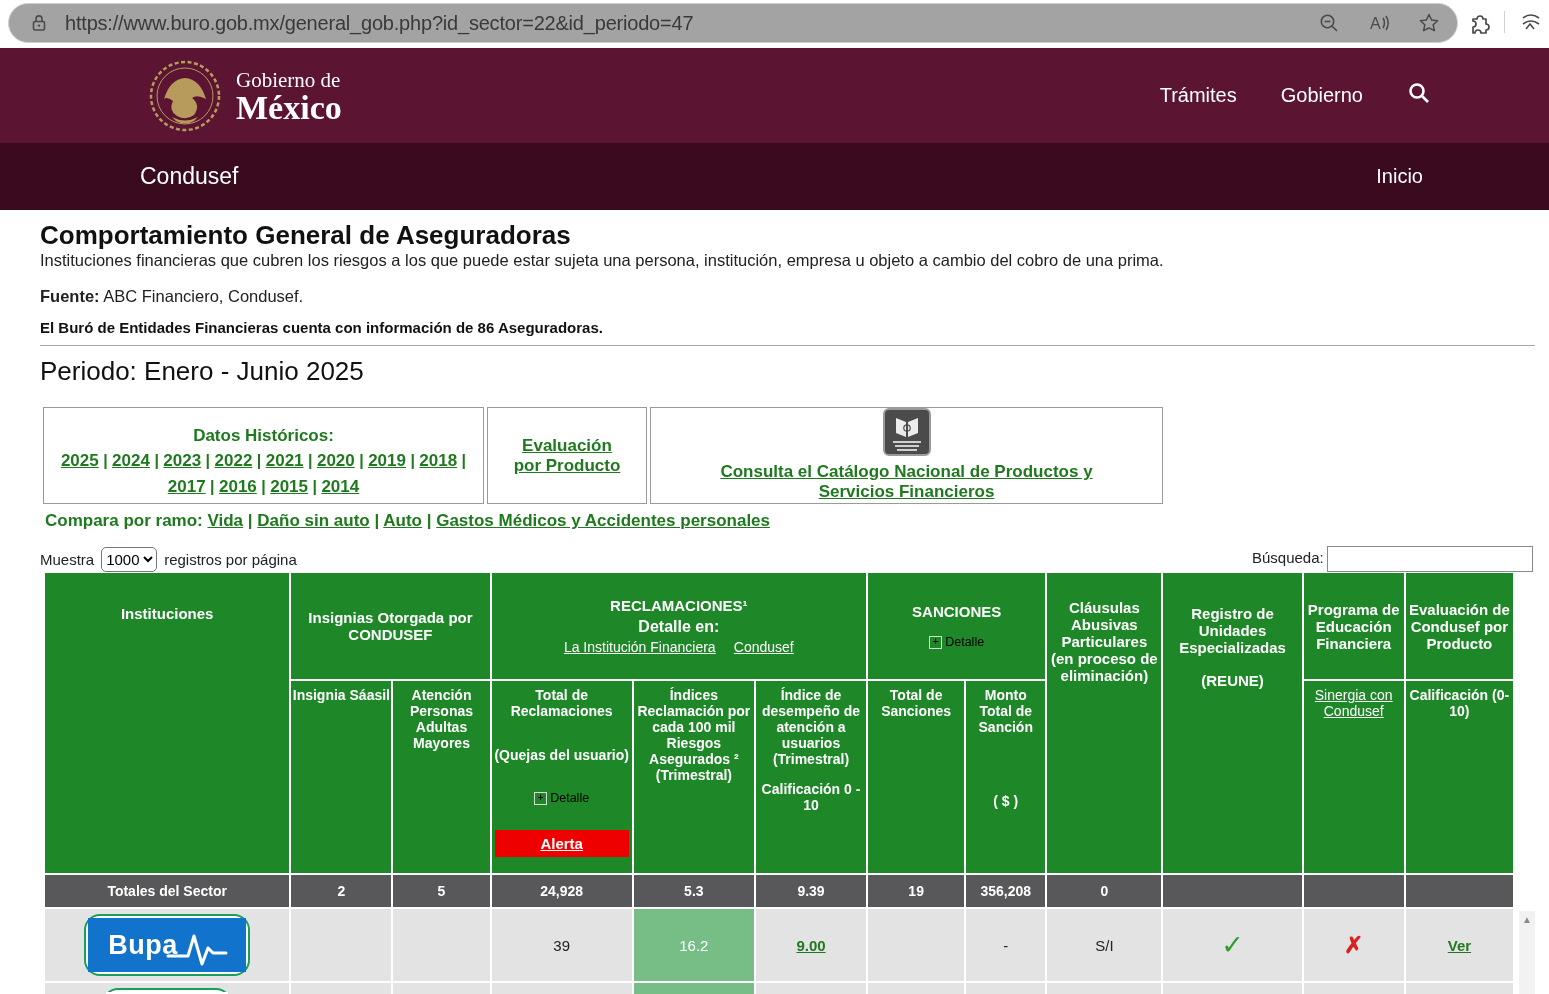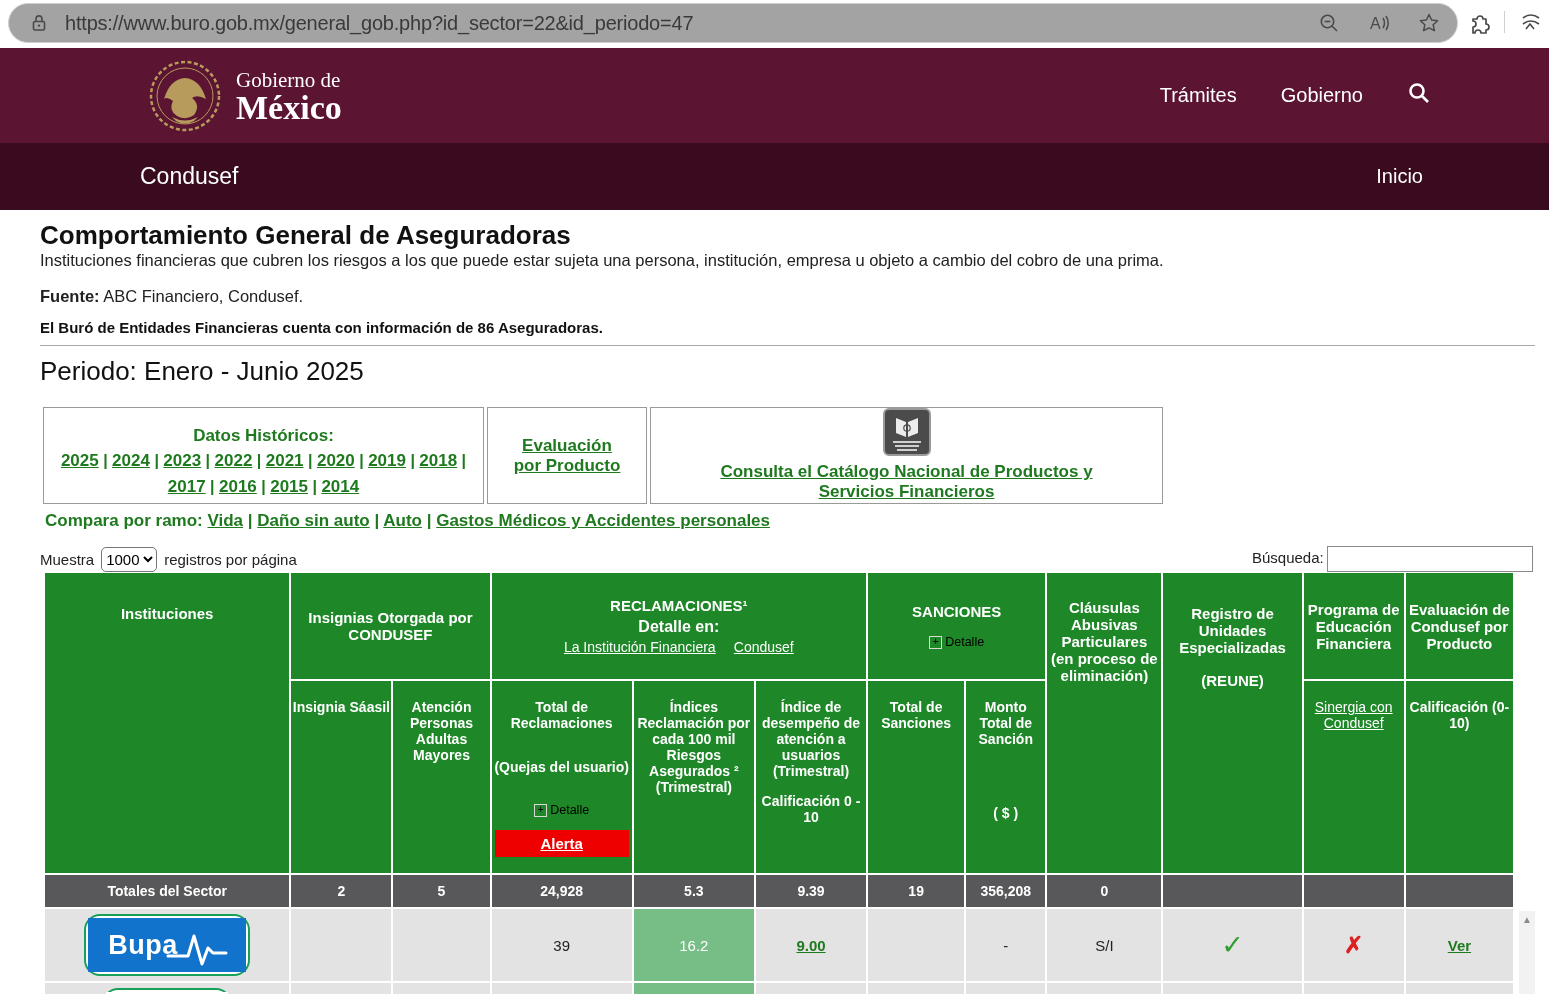--- a/index.html
+++ b/index.html
@@ -46,21 +46,21 @@
   
   .compare{position:absolute;left:45px;top:511px;font-size:17px}
   .muestra{position:absolute;left:40px;top:547px;font-size:15px;color:#222;display:flex;align-items:center;gap:7px}
   .muestra select{font-size:15px;height:25px;border:1px solid #767676;border-radius:5px;background:#fff}
   .busqueda{position:absolute;left:1252px;top:549px;font-size:15px;color:#222}
   .busqueda input{position:absolute;left:75px;top:-3px;width:200px;height:22px;border:1px solid #8a8a8a;font-size:14px}
   
   table.data{position:absolute;left:43px;top:571px;border-collapse:separate;border-spacing:2px;table-layout:fixed;width:1472px}
   table.data td{overflow:hidden;box-sizing:border-box;word-wrap:break-word}
   .h td{background:#1e8727;color:#fff;text-align:center;font-weight:bold;font-size:15px;vertical-align:middle}
-  .h2 td{font-size:14px;vertical-align:top;padding-top:18px;height:192px}
+  .h2 td{font-size:14px;vertical-align:top;padding-top:6px;height:192px}
   .h1 td{height:106px}
   td.vtop{vertical-align:top;padding-top:32px}
   .wlink{color:#fff;font-weight:normal;text-decoration:underline;font-size:14px;cursor:pointer}
   .detalle{color:#000000;font-weight:normal;font-size:12.5px;cursor:pointer}
   .plusbox{display:inline-block;width:11px;height:11px;line-height:10px;border:1px solid #d9d9d9;font-size:10px;text-align:center;margin-right:3px;vertical-align:1px}
   .alerta{position:absolute;left:3px;right:3px;bottom:16px;height:27px;line-height:27px;background:#ef0000;color:#fff;font-weight:bold;font-size:15px;text-decoration:underline;text-align:center;cursor:pointer}
   .rel{position:relative}
   .totals td{background:#58585a;color:#fff;font-weight:bold;font-size:14px;text-align:center;height:32px;vertical-align:middle}
   .datarow td{background:#e3e3e3;color:#222;font-size:15px;text-align:center;height:72px;vertical-align:middle}
   .datarow td.gcell{background:#76bd86;color:#fff}

